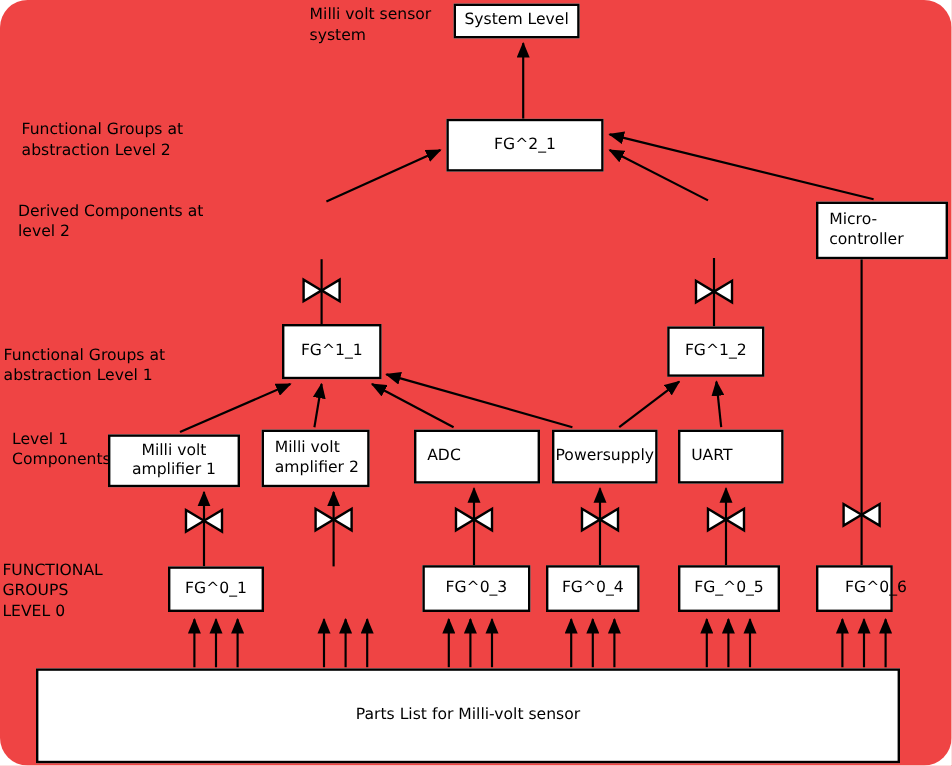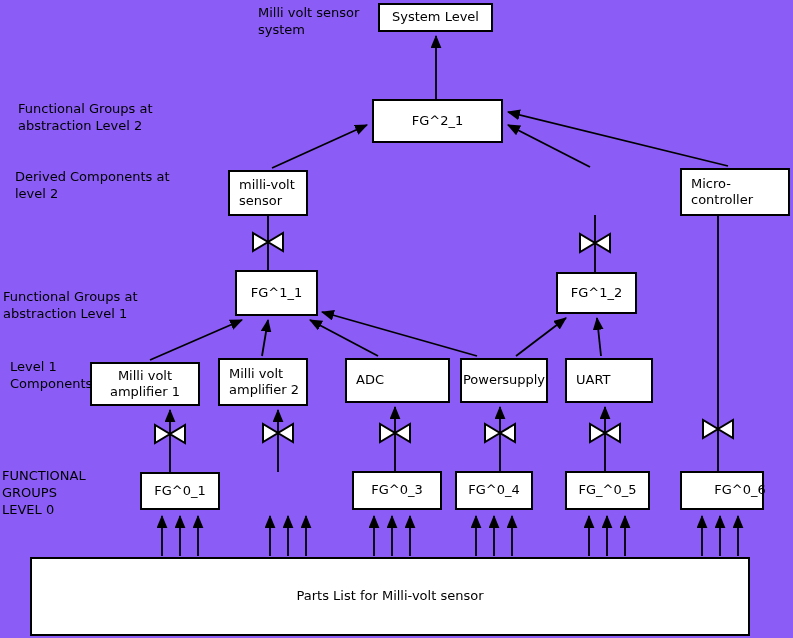--- a/index.html
+++ b/index.html
@@ -1,22 +1,23 @@
 <!DOCTYPE html>
 <html><head>
 <meta charset="utf-8">
 <style>
   html,body{margin:0;padding:0;background:#fff;}
   #diagram-canvas{
     position:relative;
     width:793px;height:638px;
-    background:#8b5cf6;
+    background:#ef4444;
     font-family:"DejaVu Sans","Liberation Sans",sans-serif;
     color:#000;
     overflow:hidden;
+    border-radius:23px;
   }
   #connector-layer{position:absolute;left:0;top:0;width:793px;height:638px;}
   .box{
     position:absolute;
     box-sizing:border-box;
     background:#fff;
     border:2px solid #000;
     display:flex;
     align-items:center;
     justify-content:center;
@@ -26,38 +27,38 @@
     line-height:1.25;
   }
   .box.left{justify-content:flex-start;text-align:left;padding-left:9px;}
   .flabel{
     position:absolute;
     white-space:pre-line;
     font-size:13px;
     line-height:1.3;
   }
   
-  #b-system {left:378px;top:3px;width:115px;height:29px;}
+  #b-system {left:378px;top:3px;width:105px;height:29px;}
   #b-fg21   {left:372px;top:99px;width:131px;height:44px;}
   #b-sensor {left:228px;top:170px;width:80px;height:46px;}
   #b-comms  {left:556px;top:169px;width:79px;height:46px;}
   #b-micro  {left:680px;top:168px;width:110px;height:48px;}
   #b-fg11   {left:235px;top:270px;width:83px;height:46px;}
   #b-fg12   {left:556px;top:272px;width:81px;height:42px;}
   #b-amp1   {left:90px;top:362px;width:110px;height:44px;}
   #b-amp2   {left:218px;top:358px;width:90px;height:48px;}
   #b-adc    {left:345px;top:358px;width:105px;height:45px;}
   #b-power  {left:460px;top:358px;width:88px;height:45px;}
   #b-uart   {left:565px;top:358px;width:88px;height:45px;}
   #b-fg01   {left:140px;top:472px;width:80px;height:38px;}
   #b-fg02   {left:248px;top:472px;width:80px;height:38px;}
   #b-fg03   {left:352px;top:471px;width:90px;height:39px;}
   #b-fg04   {left:455px;top:471px;width:78px;height:39px;}
   #b-fg05   {left:565px;top:471px;width:85px;height:39px;}
-  #b-fg06   {left:680px;top:471px;width:84px;height:39px;padding-left:36px;}
+  #b-fg06   {left:680px;top:471px;width:64px;height:39px;padding-left:36px;}
   #b-parts  {left:30px;top:557px;width:720px;height:79px;}
   
   #l-top {left:258px;top:5px;}
   #l-fg2 {left:18px;top:101px;}
   #l-dc2 {left:15px;top:169px;}
   #l-fg1 {left:3px;top:289px;}
   #l-lc1 {left:10px;top:359px;}
   #l-fg0 {left:2px;top:468px;}
 </style>
 </head>
@@ -206,22 +207,20 @@
   <div class="flabel" id="l-fg1">Functional Groups at
 abstraction Level 1</div>
   <div class="flabel" id="l-lc1">Level  1
 Components</div>
   <div class="flabel" id="l-fg0">FUNCTIONAL
  GROUPS
  LEVEL 0</div>
 
   <div class="box" id="b-system">System Level</div>
   <div class="box" id="b-fg21">FG^2_1</div>
-  <div class="box left" id="b-sensor">milli-volt
-sensor</div>
   <div class="box left" id="b-micro">Micro-
 controller</div>
   <div class="box" id="b-fg11">FG^1_1</div>
   <div class="box" id="b-fg12">FG^1_2</div>
   <div class="box" id="b-amp1">Milli volt
 amplifier 1</div>
   <div class="box left" id="b-amp2">Milli volt
 amplifier 2</div>
   <div class="box left" id="b-adc">ADC</div>
   <div class="box" id="b-power">Powersupply</div>

